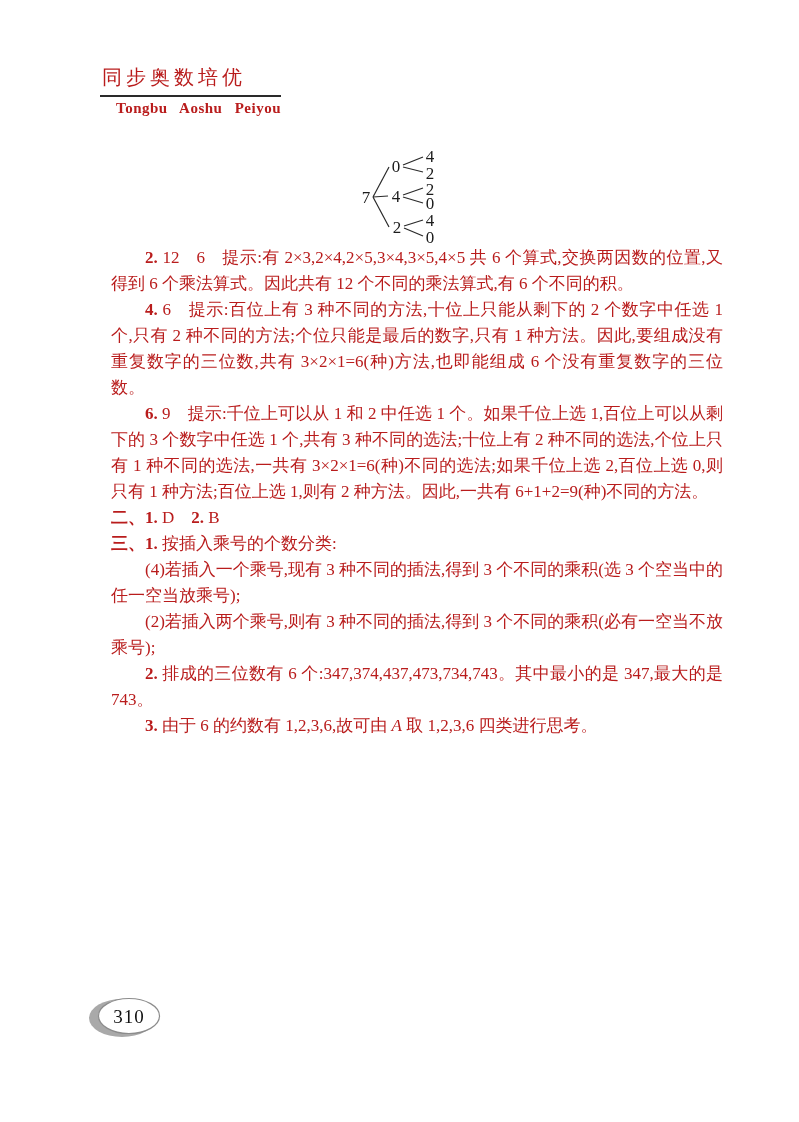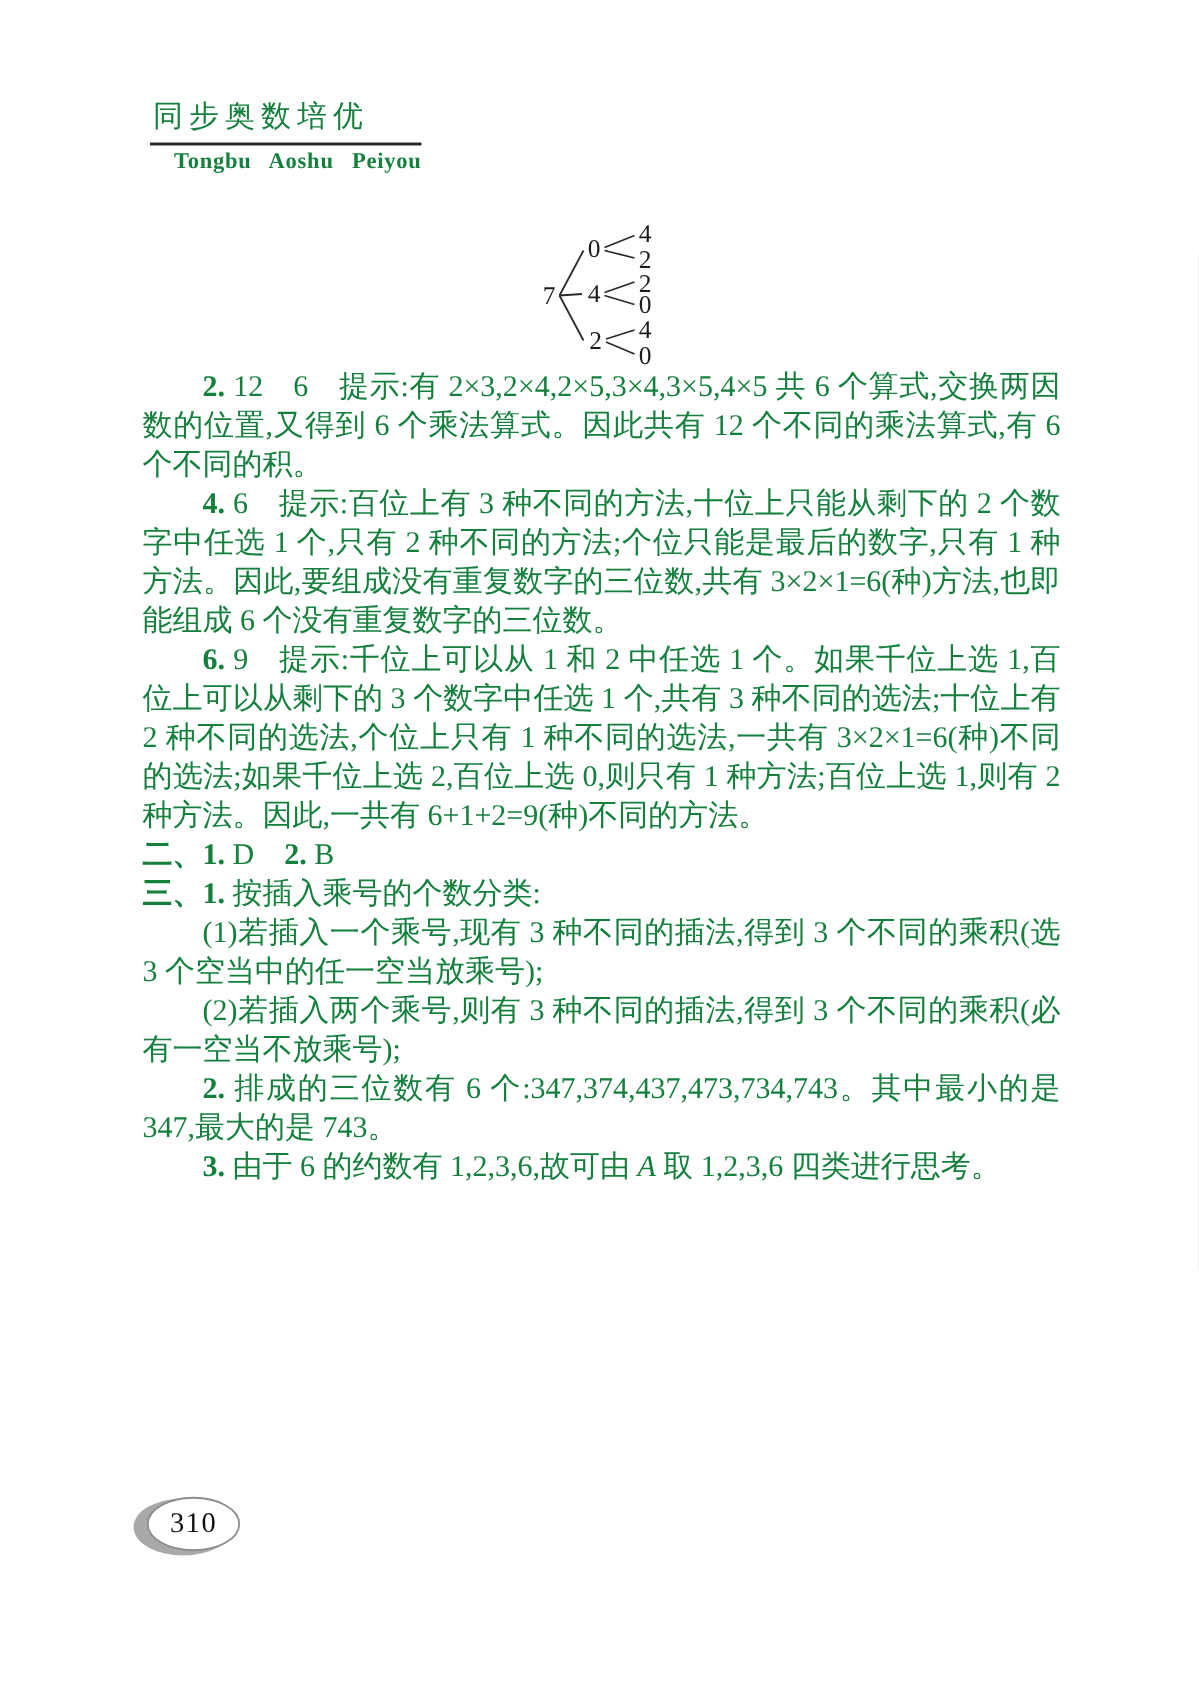--- a/index.html
+++ b/index.html
@@ -4,21 +4,21 @@
 <style>
   html, body { margin: 0; padding: 0; background: #e8e8e8; }
   .page {
     position: relative;
     width: 799px;
     height: 1122px;
     background: #ffffff;
     margin: 0 auto;
     overflow: hidden;
     font-family: "Liberation Serif", "DejaVu Serif", serif;
-    color: #15803d;
+    color: #b91c1c;
   }
   .header {
     position: absolute;
     left: 100px;
     top: 64px;
   }
   .header-title {
     font-size: 20px;
     letter-spacing: 4px;
     padding: 0 2px 4px 2px;
@@ -43,24 +43,24 @@
     font-family: "Liberation Serif", "DejaVu Serif", serif;
     font-size: 17px;
     fill: #1c1c1c;
   }
   .tree-svg line {
     stroke: #2a2a2a;
     stroke-width: 1.2;
   }
   .content {
     position: absolute;
-    left: 95px;
+    left: 111px;
     top: 245px;
     width: 612px;
-    font-size: 20px;
+    font-size: 17px;
     line-height: 26px;
     text-align: justify;
   }
   .para { margin: 0; }
   .para.indent { text-indent: 2em; }
   .run-b { font-weight: bold; }
   .run-i { font-style: italic; }
   .page-badge {
     position: absolute;
     left: 88px;
@@ -108,21 +108,21 @@
       <text x="82" y="97">0</text>
     </g>
   </svg>
 
   <div class="content">
       <p class="para indent"><span class="run-b">2.</span><span class="run-r"> 12 6 提示:有 2×3,2×4,2×5,3×4,3×5,4×5 共 6 个算式,交换两因数的位置,又得到 6 个乘法算式。因此共有 12 个不同的乘法算式,有 6 个不同的积。</span></p>
       <p class="para indent"><span class="run-b">4.</span><span class="run-r"> 6 提示:百位上有 3 种不同的方法,十位上只能从剩下的 2 个数字中任选 1 个,只有 2 种不同的方法;个位只能是最后的数字,只有 1 种方法。因此,要组成没有重复数字的三位数,共有 3×2×1=6(种)方法,也即能组成 6 个没有重复数字的三位数。</span></p>
       <p class="para indent"><span class="run-b">6.</span><span class="run-r"> 9 提示:千位上可以从 1 和 2 中任选 1 个。如果千位上选 1,百位上可以从剩下的 3 个数字中任选 1 个,共有 3 种不同的选法;十位上有 2 种不同的选法,个位上只有 1 种不同的选法,一共有 3×2×1=6(种)不同的选法;如果千位上选 2,百位上选 0,则只有 1 种方法;百位上选 1,则有 2 种方法。因此,一共有 6+1+2=9(种)不同的方法。</span></p>
       <p class="para"><span class="run-b">二、1.</span><span class="run-r"> D </span><span class="run-b">2.</span><span class="run-r"> B</span></p>
       <p class="para"><span class="run-b">三、1.</span><span class="run-r"> 按插入乘号的个数分类:</span></p>
-      <p class="para indent"><span class="run-r">(1)若插入一个乘号,现有 3 种不同的插法,得到 3 个不同的乘积(选 3 个空当中的任一空当放乘号);</span></p>
+      <p class="para indent"><span class="run-r">(4)若插入一个乘号,现有 3 种不同的插法,得到 3 个不同的乘积(选 3 个空当中的任一空当放乘号);</span></p>
       <p class="para indent"><span class="run-r">(2)若插入两个乘号,则有 3 种不同的插法,得到 3 个不同的乘积(必有一空当不放乘号);</span></p>
       <p class="para indent"><span class="run-b">2.</span><span class="run-r"> 排成的三位数有 6 个:347,374,437,473,734,743。其中最小的是 347,最大的是 743。</span></p>
       <p class="para indent"><span class="run-b">3.</span><span class="run-r"> 由于 6 的约数有 1,2,3,6,故可由 </span><span class="run-i">A</span><span class="run-r"> 取 1,2,3,6 四类进行思考。</span></p>
     </div>
 
   <svg class="page-badge" width="82" height="46" viewBox="0 0 82 46">
     <ellipse cx="34" cy="23" rx="33" ry="19" fill="#a9a9a9"></ellipse>
     <ellipse cx="41" cy="21" rx="30.5" ry="17.5" fill="#ffffff" stroke="#8c8c8c" stroke-width="1.2"></ellipse>
     <text x="41" y="21" text-anchor="middle" dominant-baseline="central">310</text>
   </svg>

